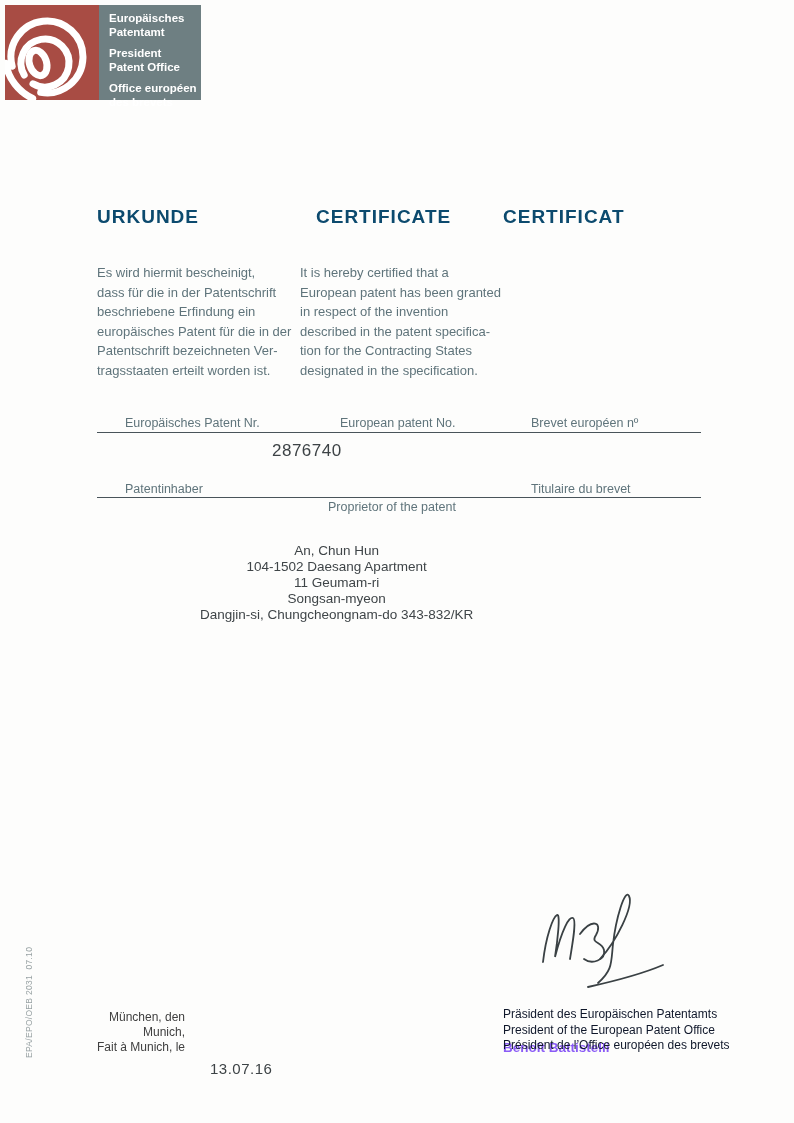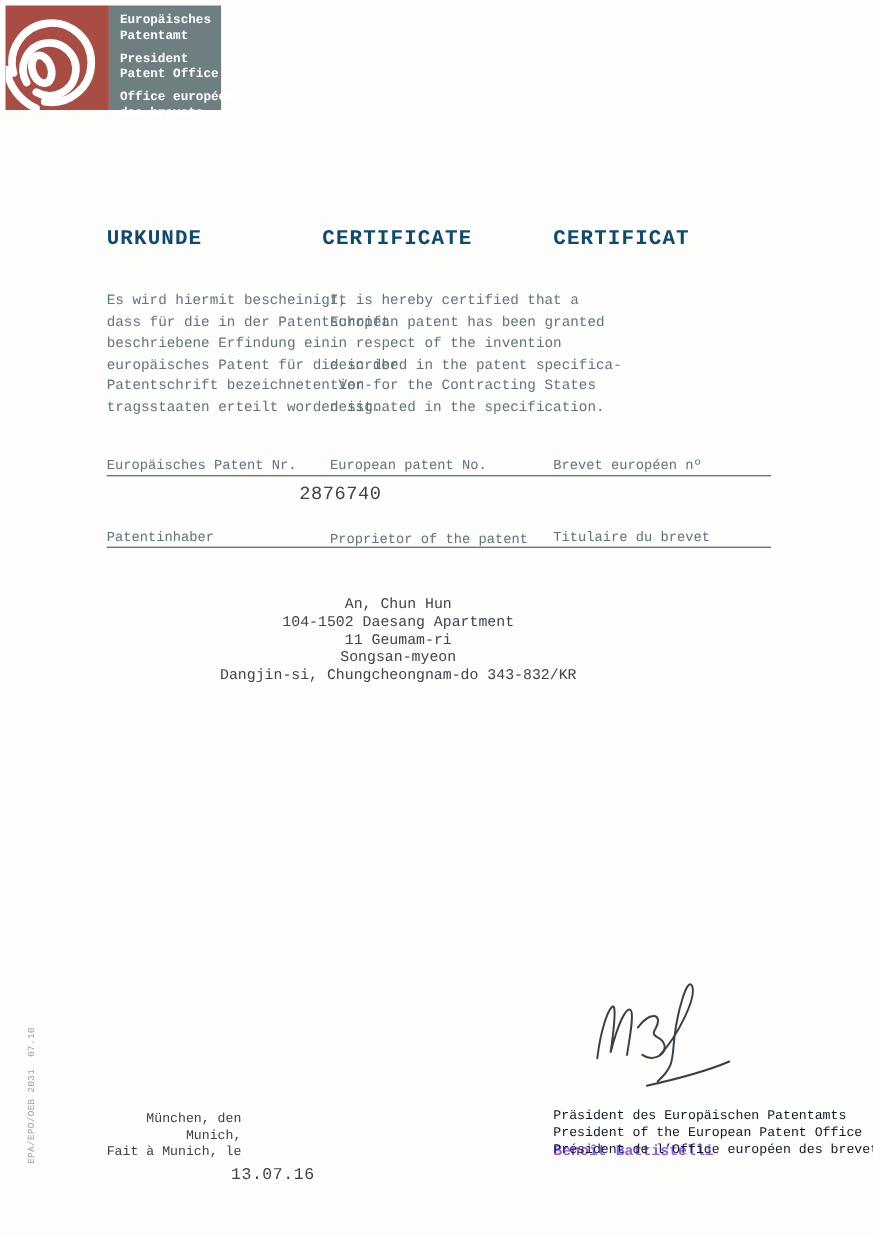--- a/index.html
+++ b/index.html
@@ -1,21 +1,21 @@
 <!DOCTYPE html>
 <html><head>
 <meta charset="utf-8">
 <style>
   html,body{margin:0;padding:0;background:#ffffff;}
   .page{
     position:relative;
     width:794px;height:1123px;
     margin:0 auto;
     background:#fdfdfc;
-    font-family:Liberation Mono, monospace;
+    font-family:Liberation Sans, sans-serif;
     overflow:hidden;
   }
   
   .logo{position:absolute;left:5px;top:5px;display:flex;}
   .logo-red{width:94px;height:95px;background:#a84c44;overflow:hidden;}
   .logo-slate{
     width:102px;height:95px;background:#6e7f82;
     box-sizing:border-box;padding:7px 4px 0 10px;
     color:#ffffff;font-weight:bold;font-size:11.5px;line-height:13.5px;
   }
@@ -28,21 +28,21 @@
   }
   
   .para{
     position:absolute;top:263px;width:205px;
     font-size:13px;line-height:19.5px;color:#5f747b;
     white-space:pre;
   }
   
   .field-label{
     position:absolute;
-    font-size:12.5px;color:#5f747b;white-space:pre;
+    font-size:12.5px;color:#5f747b;white-space:pre;margin-left:28px;
   }
   .rule{
     position:absolute;left:97px;width:604px;height:0;
     border-top:1.5px solid #49545a;
   }
   .patent-number{
     position:absolute;left:272px;top:441px;
     font-size:17px;letter-spacing:0.5px;color:#3d4346;
   }
   .address{
@@ -91,44 +91,44 @@
       <div class="org">Europäisches
 Patentamt</div>
       <div class="org">President
 Patent Office</div>
       <div class="org">Office européen
 des brevets</div>
     </div>
   </div>
 
   <div class="heading" style="left:97px">URKUNDE</div>
-  <div class="heading" style="left:293px">CERTIFICATE</div>
+  <div class="heading" style="left:316px">CERTIFICATE</div>
   <div class="heading" style="left:503px">CERTIFICAT</div>
 
   <div class="para" style="left:97px">Es wird hiermit bescheinigt,
 dass für die in der Patentschrift
 beschriebene Erfindung ein
 europäisches Patent für die in der
 Patentschrift bezeichneten Ver-
 tragsstaaten erteilt worden ist.</div>
   <div class="para" style="left:300px">It is hereby certified that a
 European patent has been granted
 in respect of the invention
 described in the patent specifica-
 tion for the Contracting States
 designated in the specification.</div>
 
   <div class="field-label" style="left:97px;top:416px">Europäisches Patent Nr.</div>
-  <div class="field-label" style="left:300px;top:416px">European patent No.</div>
+  <div class="field-label" style="left:312px;top:416px">European patent No.</div>
   <div class="field-label" style="left:503px;top:416px">Brevet européen nº</div>
   <div class="rule" style="top:432px"></div>
   <div class="patent-number">2876740</div>
 
   <div class="field-label" style="left:97px;top:482px">Patentinhaber</div>
-  <div class="field-label" style="left:300px;top:484px">Proprietor of the patent</div>
+  <div class="field-label" style="left:300px;top:500px">Proprietor of the patent</div>
   <div class="field-label" style="left:503px;top:482px">Titulaire du brevet</div>
   <div class="rule" style="top:497px"></div>
   <div class="address">An, Chun Hun
 104-1502 Daesang Apartment
 11 Geumam-ri
 Songsan-myeon
 Dangjin-si, Chungcheongnam-do 343-832/KR</div>
 
   <svg class="sig-svg" width="175" height="108" viewBox="0 0 175 108" aria-hidden="true">
     <g fill="none" stroke="#3a4144" stroke-width="1.8" stroke-linecap="round">

